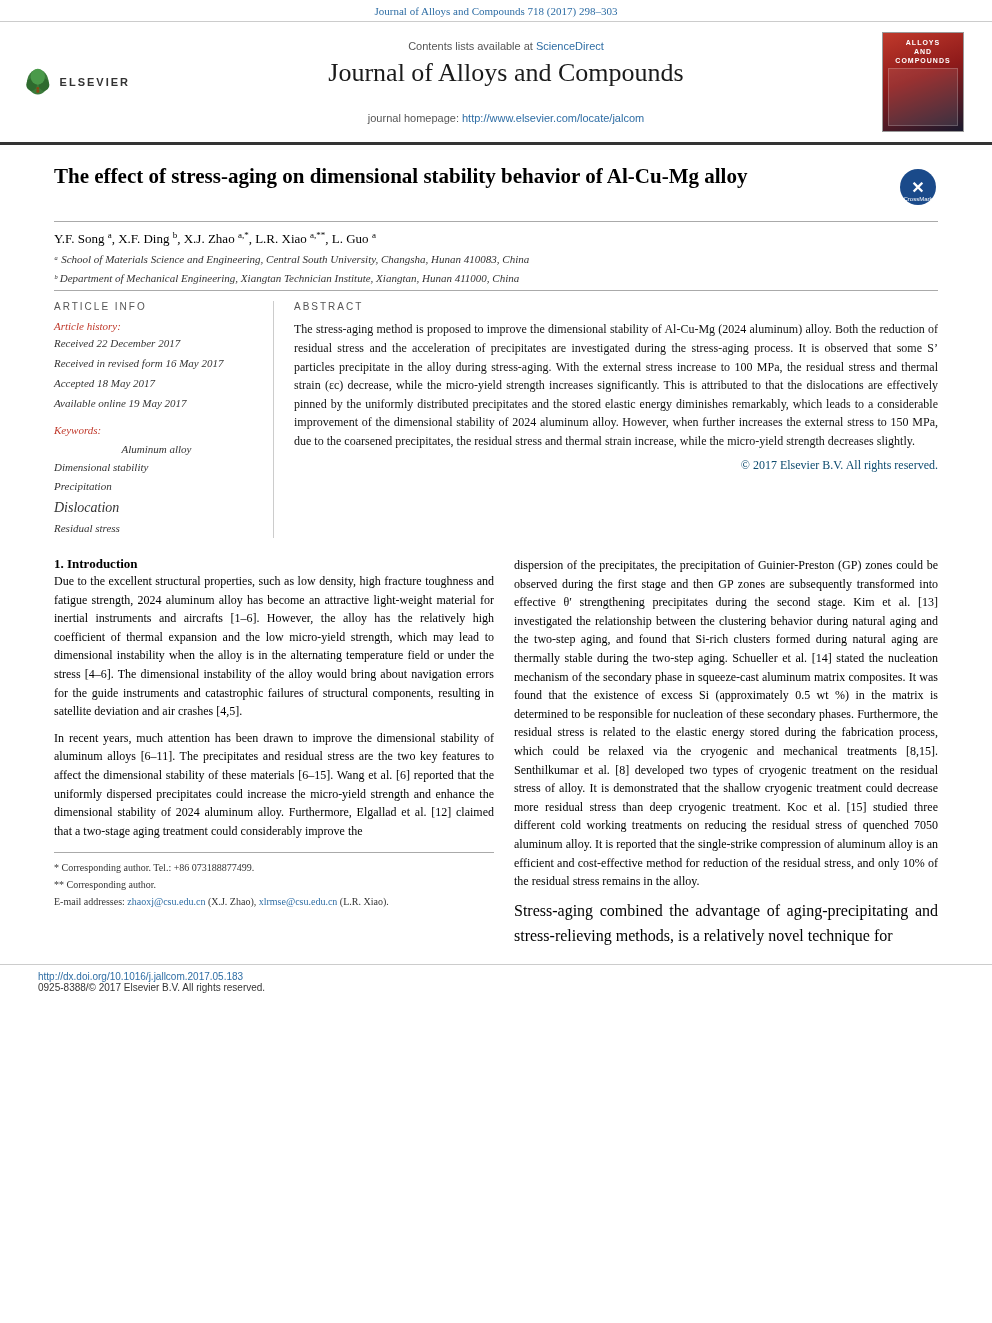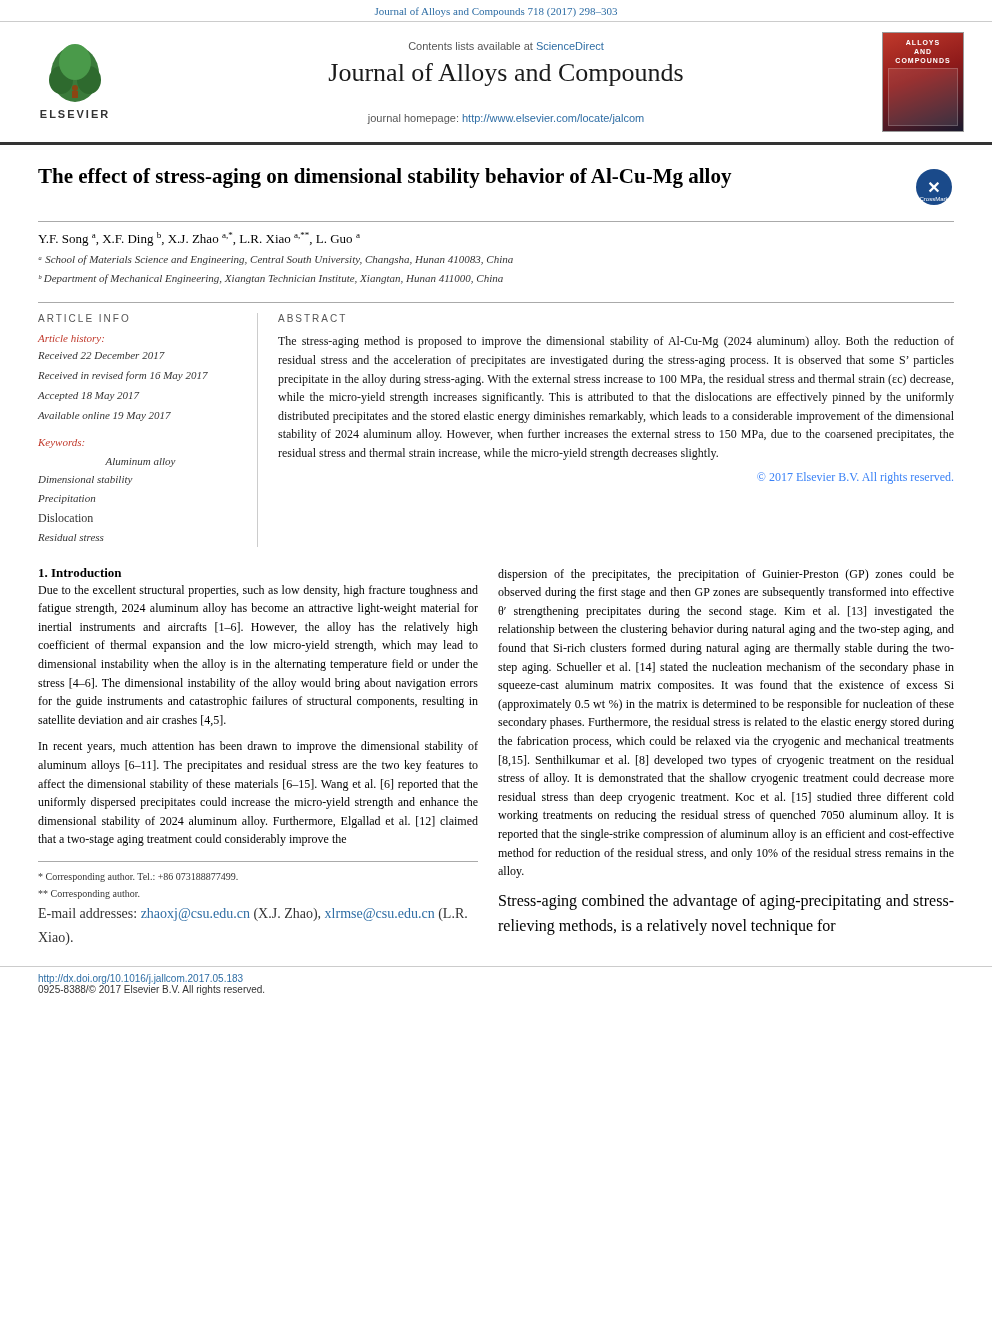--- a/index.html
+++ b/index.html
@@ -14,21 +14,21 @@
   </style>
 </head>
 <body>
 
 <div style="text-align:center; padding: 5px 0 4px; font-size:11px; color:#2e6da4; border-bottom:1px solid #ccc; font-family:'Times New Roman',serif;">
   <span>Journal of Alloys and Compounds 718 (2017) 298–303</span>
 </div>
 
 <div style="display:flex; align-items:center; padding:10px 20px 10px; border-bottom: 3px solid #333; gap:10px;">
 
-  <div style="width:110px; flex-shrink:0; display:flex; flex-direction:column; align-items:center; gap:4px;">
+  <div style="width:110px; flex-shrink:0; display:flex; flex-direction:row; align-items:center; gap:4px;">
     <svg width="80" height="60" viewBox="0 0 80 60">
 
       <rect x="36" y="42" width="8" height="14" fill="#2e5f2e"></rect>
 
       <ellipse cx="40" cy="30" rx="24" ry="28" fill="#3a7a3a"></ellipse>
       <ellipse cx="26" cy="36" rx="12" ry="14" fill="#2e6a2e"></ellipse>
       <ellipse cx="54" cy="36" rx="12" ry="14" fill="#2e6a2e"></ellipse>
       <ellipse cx="40" cy="18" rx="16" ry="18" fill="#4a9a4a"></ellipse>
 
       <ellipse cx="40" cy="44" rx="3" ry="3" fill="#8B4513"></ellipse>
@@ -50,21 +50,21 @@
   </div>
 
   <div style="width:90px; flex-shrink:0;">
     <div style="width:82px; height:100px; background:linear-gradient(160deg,#c0392b 0%,#8e1a1a 45%,#1a1a2e 100%); border:1px solid #999; display:flex; flex-direction:column; align-items:center; justify-content:flex-start; padding:5px 3px;">
       <div style="color:#fff; font-size:7px; font-family:Arial,sans-serif; font-weight:bold; letter-spacing:1px; text-align:center; line-height:1.3; margin-bottom:3px;">ALLOYS<br>AND<br>COMPOUNDS</div>
       <div style="width:70px; height:60px; background:rgba(255,255,255,0.1); border:1px solid rgba(255,255,255,0.2);"></div>
     </div>
   </div>
 </div>
 
-<div style="padding: 0 38px;">
+<div style="padding: 0 54px;">
 
   <div style="padding: 18px 0 10px; border-bottom: 1px solid #aaa; display:flex; align-items:flex-start; justify-content:space-between;">
     <div style="font-size:21px; font-weight:bold; font-family:'Times New Roman',serif; line-height:1.3; max-width:830px;">The effect of stress-aging on dimensional stability behavior of Al-Cu-Mg alloy</div>
 
     <div style="flex-shrink:0; margin-left:10px; margin-top:4px;">
       <svg width="40" height="40" viewBox="0 0 40 40">
         <circle cx="20" cy="20" r="18" fill="#1a4a8a"></circle>
         <text x="20" y="26" text-anchor="middle" fill="white" font-size="16" font-family="Arial" font-weight="bold">✕</text>
         <text x="20" y="34" text-anchor="middle" fill="white" font-size="6" font-family="Arial">CrossMark</text>
       </svg>
@@ -72,61 +72,61 @@
   </div>
 
   <div style="padding: 8px 0 4px; font-size:13px; font-family:'Times New Roman',serif;">
     <div style="margin-bottom:4px;">
       <span>Y.F. Song <sup style="font-size:9px;">a</sup>, X.F. Ding <sup style="font-size:9px;">b</sup>, X.J. Zhao <sup style="font-size:9px;">a,*</sup>, L.R. Xiao <sup style="font-size:9px;">a,**</sup>, L. Guo <sup style="font-size:9px;">a</sup></span>
     </div>
     <div style="font-size:11px; font-style:italic; color:#333; line-height:1.5;">ᵃ School of Materials Science and Engineering, Central South University, Changsha, Hunan 410083, China</div>
     <div style="font-size:11px; font-style:italic; color:#333; line-height:1.5; margin-top:2px;">ᵇ Department of Mechanical Engineering, Xiangtan Technician Institute, Xiangtan, Hunan 411000, China</div>
   </div>
 
-  <div style="display:flex; gap:20px; margin-top:12px; border-top:1px solid #aaa; padding-top:10px;">
+  <div style="display:flex; gap:20px; border-top:1px solid #aaa; padding-top:10px;">
 
     <div style="width:220px; flex-shrink:0; border-right:1px solid #ccc; padding-right:14px;">
       <div style="font-size:10px; font-family:Arial,sans-serif; letter-spacing:2px; color:#555; margin-bottom:8px;">ARTICLE INFO</div>
 
       <div style="font-size:11px; color:#c0392b; font-style:italic; margin-bottom:2px;">Article history:</div>
       <div style="font-size:11px; font-style:italic; color:#333; line-height:1.8;">Received 22 December 2017</div>
       <div style="font-size:11px; font-style:italic; color:#333; line-height:1.8;">Received in revised form 16 May 2017</div>
       <div style="font-size:11px; font-style:italic; color:#333; line-height:1.8;">Accepted 18 May 2017</div>
       <div style="font-size:11px; font-style:italic; color:#333; line-height:1.8; margin-bottom:10px;">Available online 19 May 2017</div>
 
       <div style="font-size:11px; color:#c0392b; font-style:italic; margin-bottom:4px;">Keywords:</div>
       <div style="font-size:11px; font-style:italic; color:#333; line-height:1.7;text-align:center;">Aluminum alloy</div>
       <div style="font-size:11px; font-style:italic; color:#333; line-height:1.7;">Dimensional stability</div>
       <div style="font-size:11px; font-style:italic; color:#333; line-height:1.7;">Precipitation</div>
-      <div style="font-size:12px; color:#333; line-height:1.7;">Dislocation</div>
+      <div style="font-size:14px; font-style:italic; color:#333; line-height:1.7;">Dislocation</div>
       <div style="font-size:11px; font-style:italic; color:#333; line-height:1.7;">Residual stress</div>
     </div>
 
     <div style="flex:1;">
       <div style="font-size:10px; font-family:Arial,sans-serif; letter-spacing:2px; color:#555; margin-bottom:8px;">ABSTRACT</div>
       <div style="font-size:12px; line-height:1.55; text-align:justify; color:#111;">The stress-aging method is proposed to improve the dimensional stability of Al-Cu-Mg (2024 aluminum) alloy. Both the reduction of residual stress and the acceleration of precipitates are investigated during the stress-aging process. It is observed that some S’ particles precipitate in the alloy during stress-aging. With the external stress increase to 100 MPa, the residual stress and thermal strain (εc) decrease, while the micro-yield strength increases significantly. This is attributed to that the dislocations are effectively pinned by the uniformly distributed precipitates and the stored elastic energy diminishes remarkably, which leads to a considerable improvement of the dimensional stability of 2024 aluminum alloy. However, when further increases the external stress to 150 MPa, due to the coarsened precipitates, the residual stress and thermal strain increase, while the micro-yield strength decreases slightly.</div>
-      <div style="font-size:12px; line-height:1.55; text-align:right; margin-top:6px; color:#3b82f6;">© 2017 Elsevier B.V. All rights reserved.</div>
+      <div style="font-size:12px; line-height:1.55; text-align:right; margin-top:6px; color:#0c4a6e;">© 2017 Elsevier B.V. All rights reserved.</div>
     </div>
   </div>
 
   <div style="margin-top:18px; display:flex; gap:20px;">
 
     <div style="width:440px; flex-shrink:0;">
       <div style="font-size:13px; font-weight:bold; margin-bottom:0; font-family:'Times New Roman',serif;">
         <span>1.</span>
         <span> </span>
         <span>Introduction</span>
       </div>
       <div style="font-size:12px; line-height:1.55; text-align:justify; margin-bottom:8px;">Due to the excellent structural properties, such as low density, high fracture toughness and fatigue strength, 2024 aluminum alloy has become an attractive light-weight material for inertial instruments and aircrafts [1–6]. However, the alloy has the relatively high coefficient of thermal expansion and the low micro-yield strength, which may lead to dimensional instability when the alloy is in the alternating temperature field or under the stress [4–6]. The dimensional instability of the alloy would bring about navigation errors for the guide instruments and catastrophic failures of structural components, resulting in satellite deviation and air crashes [4,5].</div>
       <div style="font-size:12px; line-height:1.55; text-align:justify; margin-bottom:8px;">In recent years, much attention has been drawn to improve the dimensional stability of aluminum alloys [6–11]. The precipitates and residual stress are the two key features to affect the dimensional stability of these materials [6–15]. Wang et al. [6] reported that the uniformly dispersed precipitates could increase the micro-yield strength and enhance the dimensional stability of 2024 aluminum alloy. Furthermore, Elgallad et al. [12] claimed that a two-stage aging treatment could considerably improve the</div>
 
       <div style="margin-top:12px; padding-top:6px; border-top:1px solid #aaa;">
         <div style="font-size:10px; line-height:1.7; color:#333;">* Corresponding author. Tel.: +86 073188877499.</div>
         <div style="font-size:10px; line-height:1.7; color:#333;">** Corresponding author.</div>
-        <div style="font-size:14px; line-height:1.7; color:#333;">
+        <div style="font-size:10px; line-height:1.7; color:#333;">
           <span>E-mail addresses:</span>
           <a href="#" style="color:#2e6da4; text-decoration:none;">zhaoxj@csu.edu.cn</a>
           <span>(X.J. Zhao),</span>
           <a href="#" style="color:#2e6da4; text-decoration:none;">xlrmse@csu.edu.cn</a>
           <span>(L.R. Xiao).</span>
         </div>
       </div>
     </div>
 
     <div style="flex:1;">

